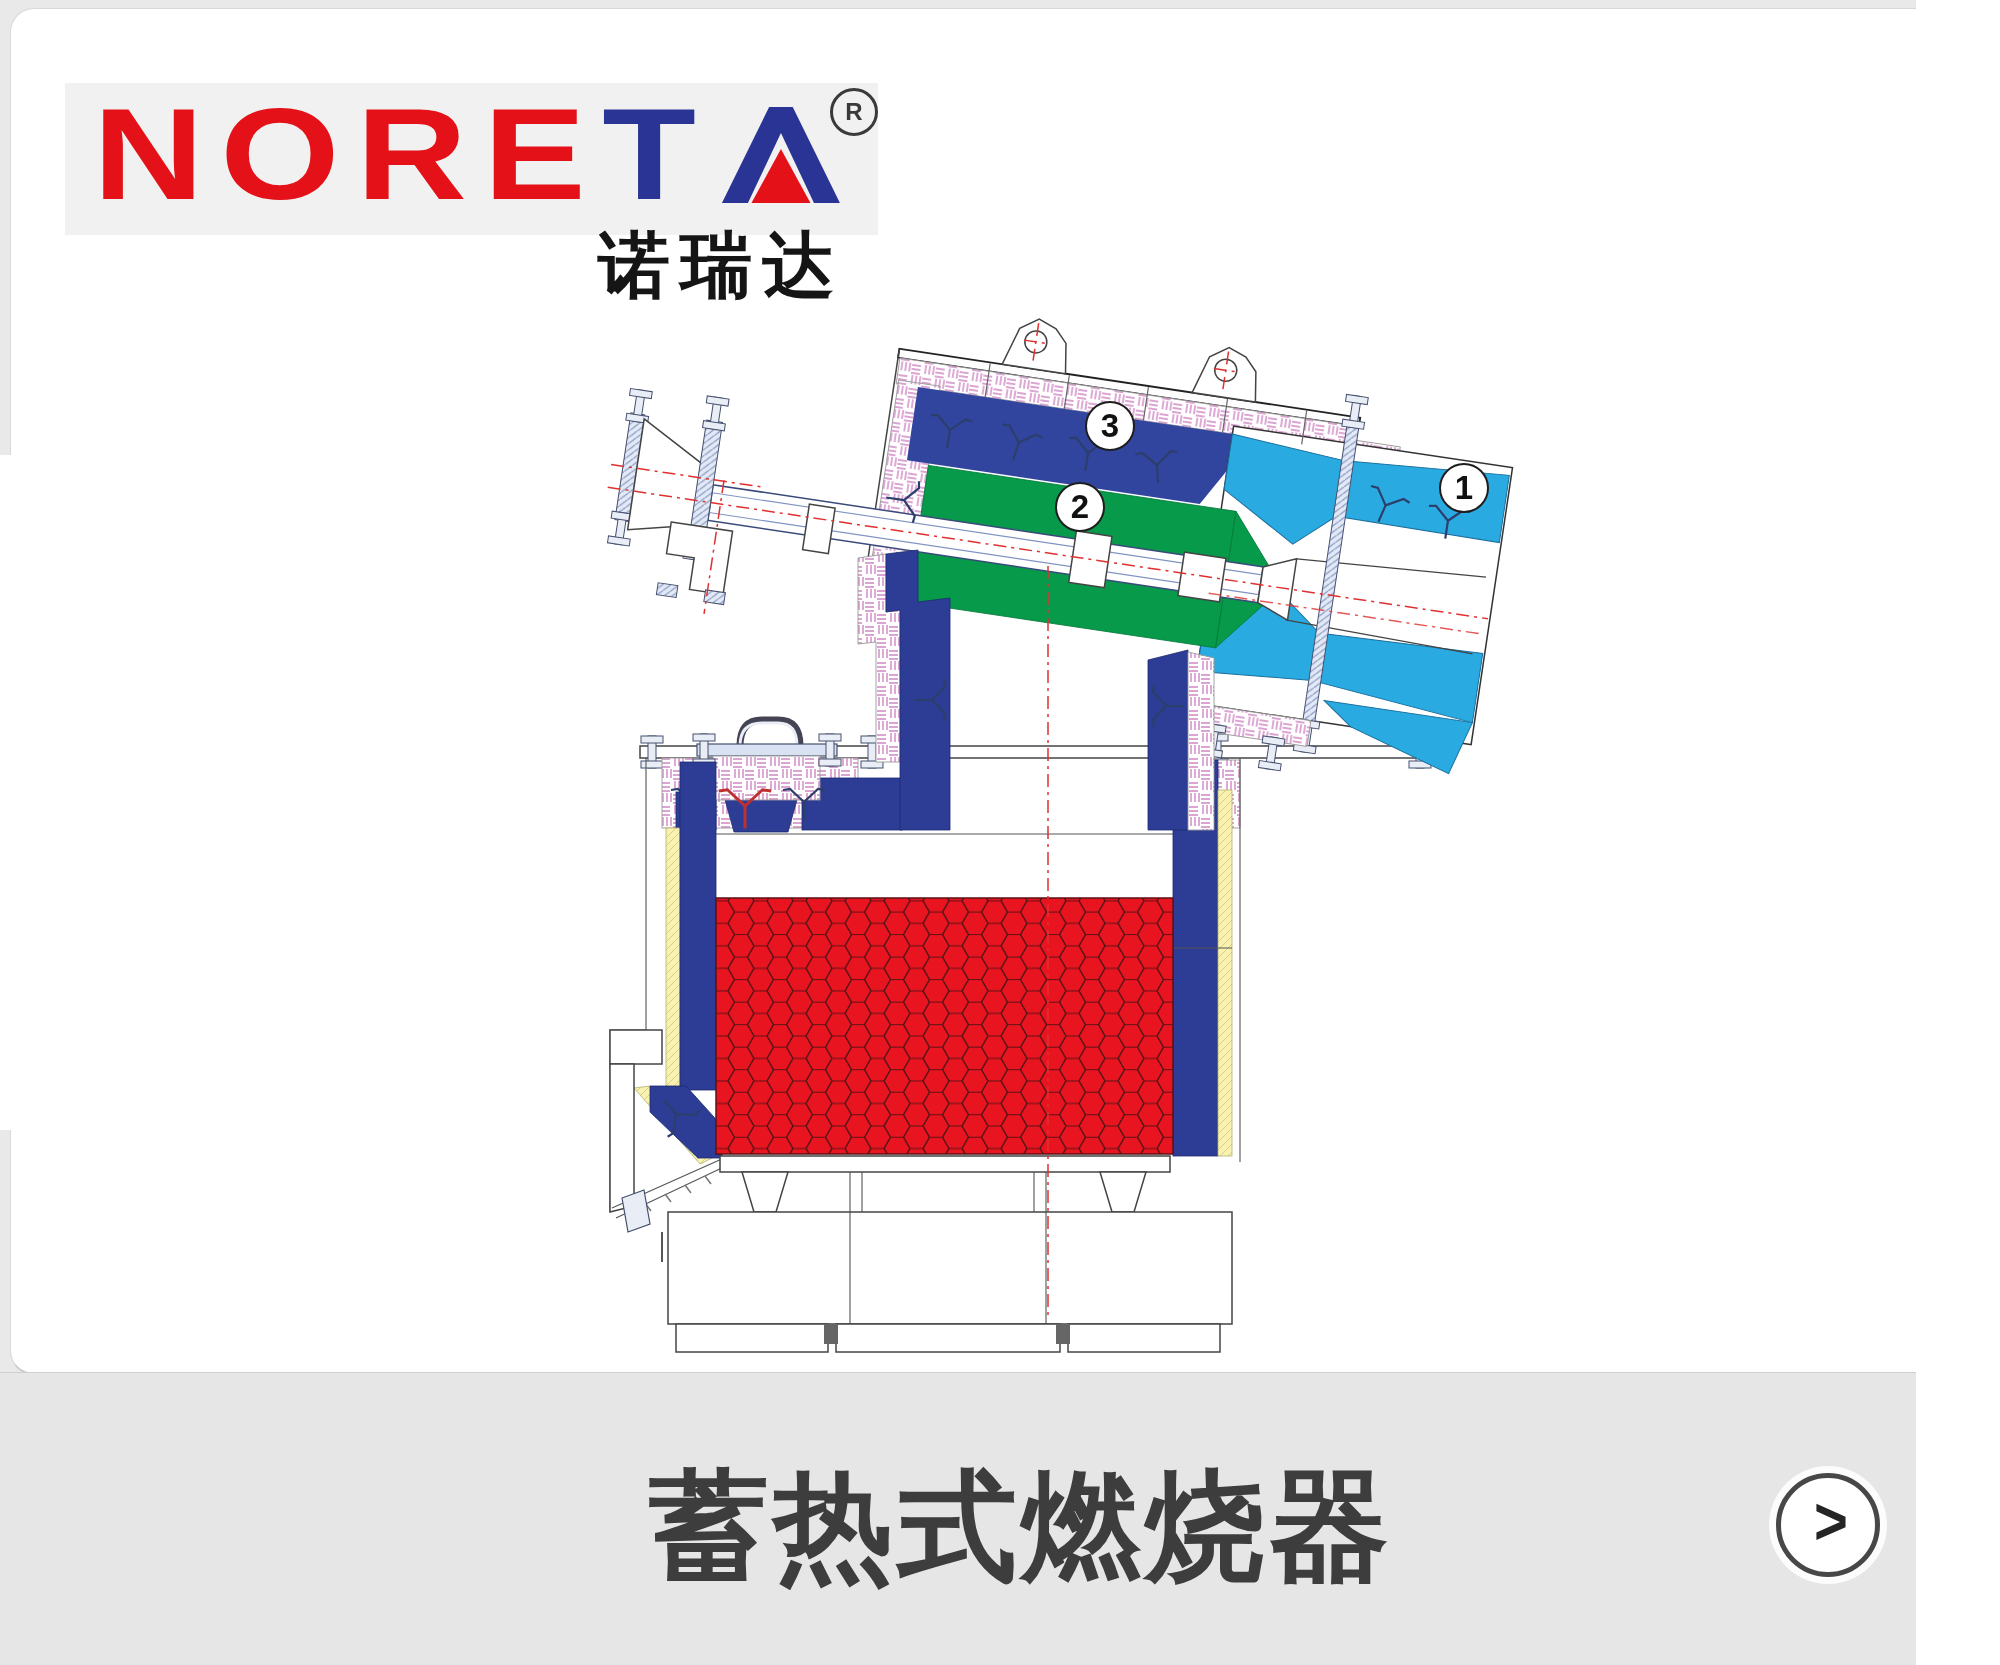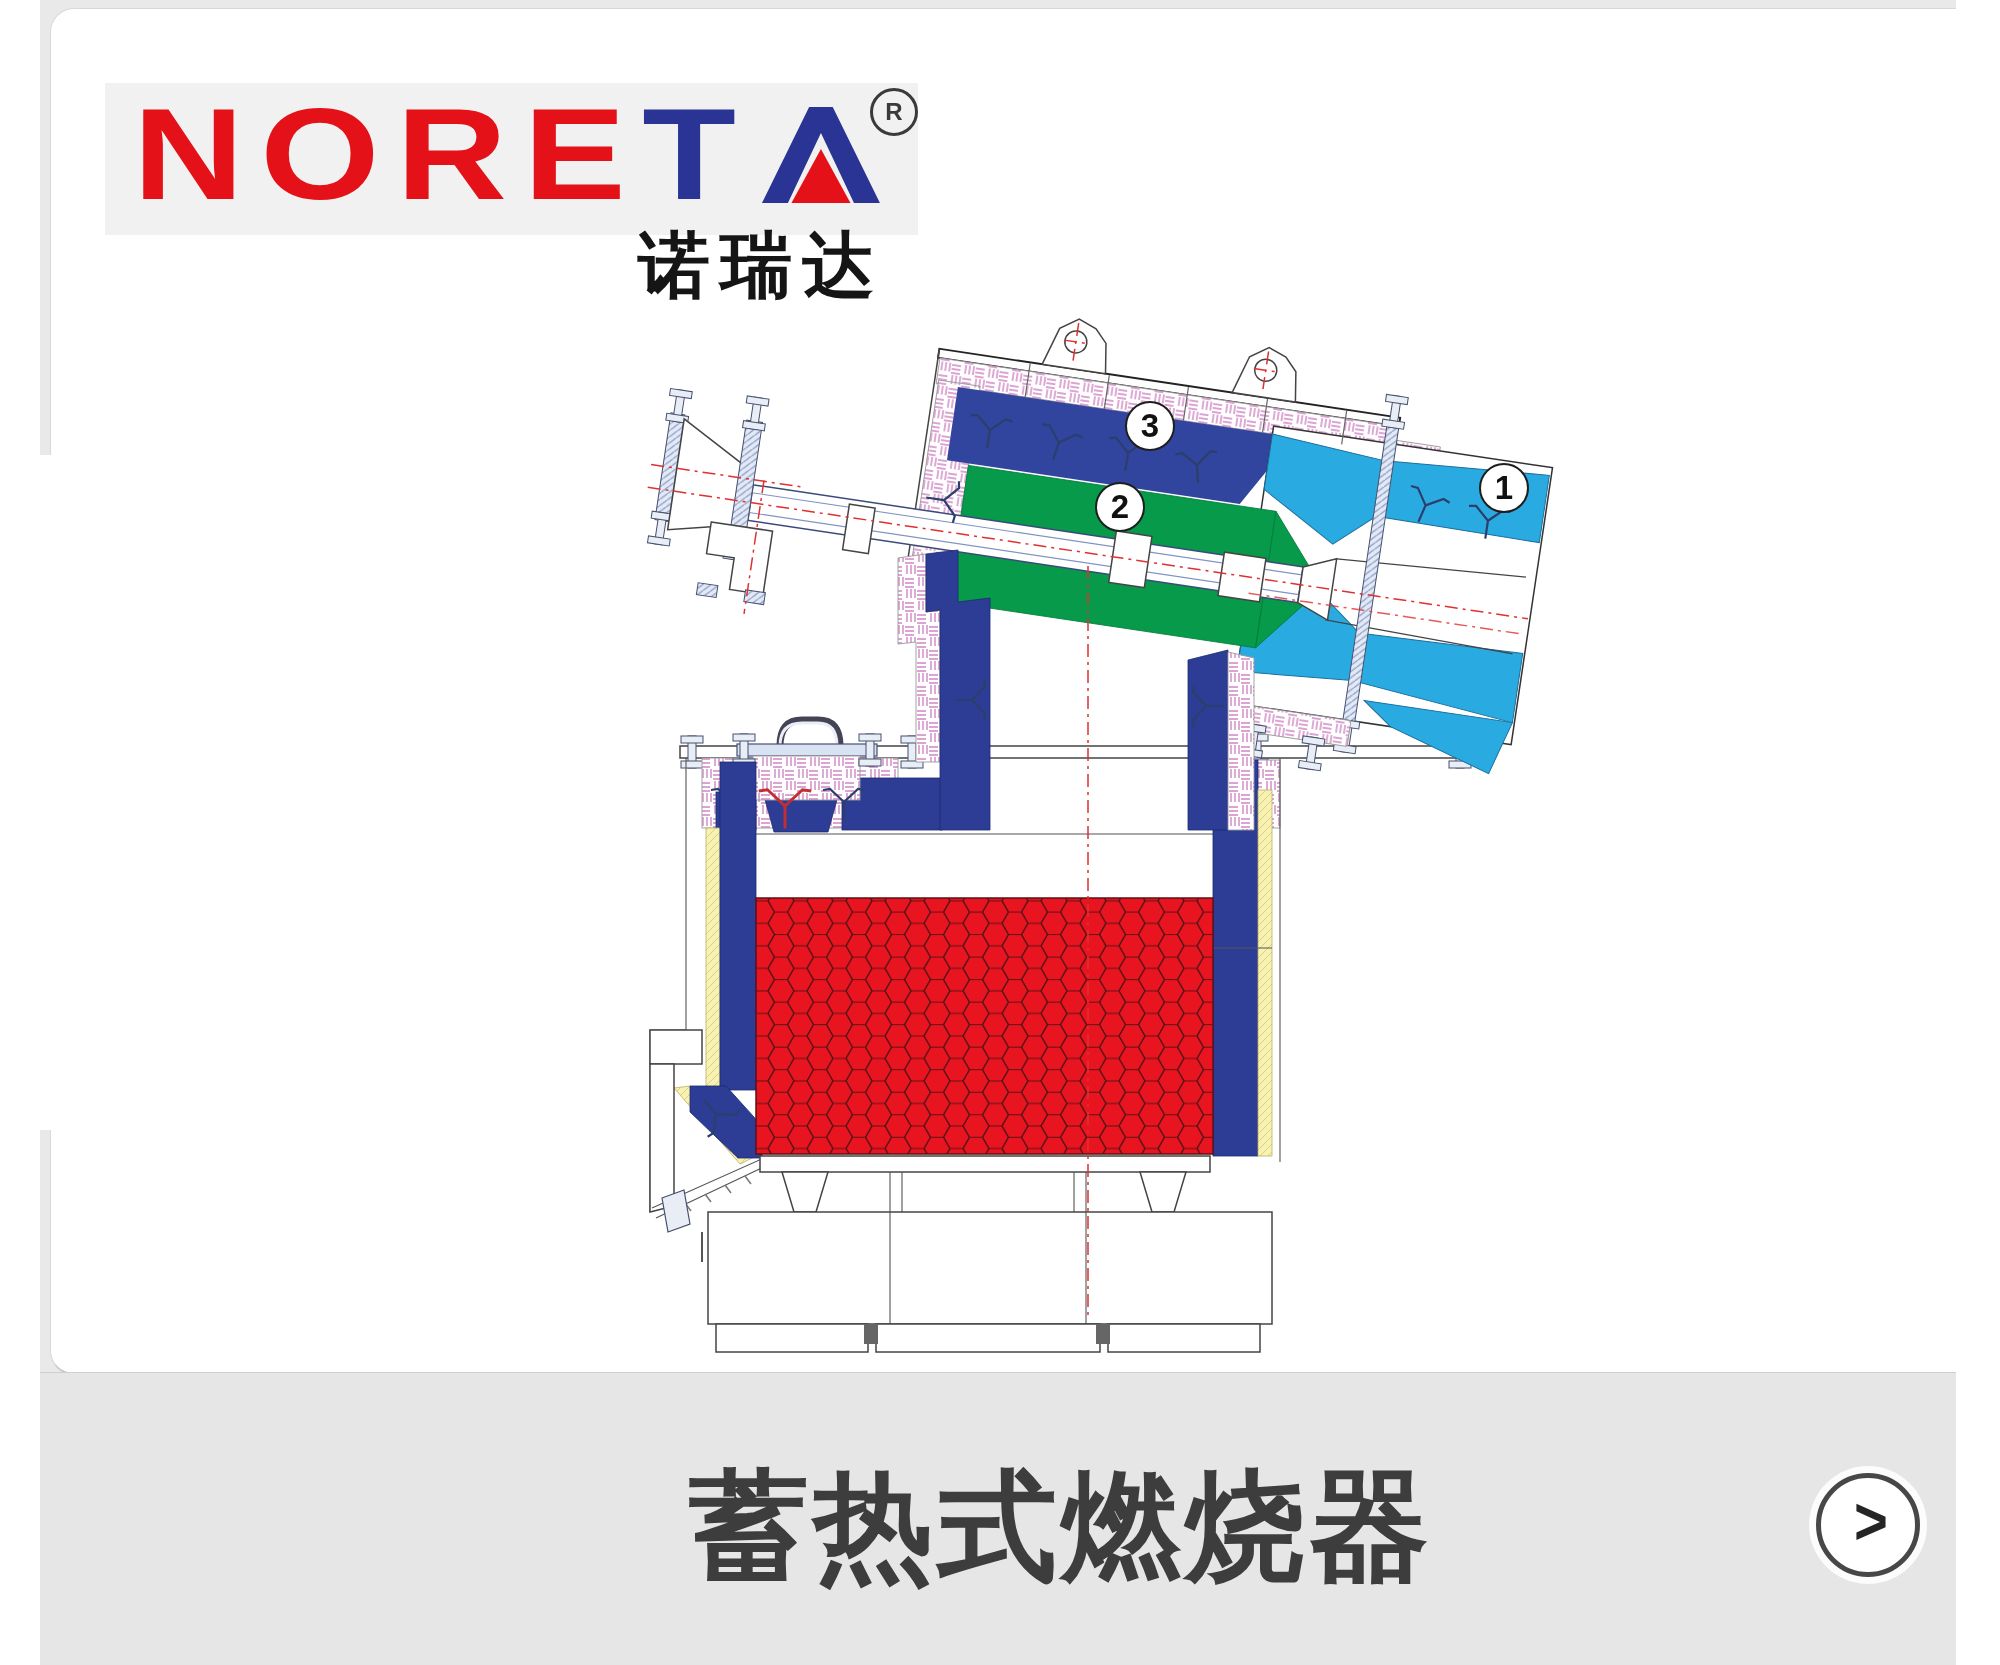--- a/index.html
+++ b/index.html
@@ -1,17 +1,17 @@
 <!DOCTYPE html>
 <html><head>
 <meta charset="utf-8">
 <style>
   html,body{margin:0;padding:0;}
   #screen{position:relative;width:1916px;height:1665px;overflow:hidden;background:#e9e9e9;
-          font-family:"Liberation Sans",sans-serif;margin-left:40px;}
+          font-family:"Liberation Sans",sans-serif;}
   
   #card{position:absolute;left:10px;top:8px;width:1980px;height:1364px;background:#ffffff;
         border:1px solid #d8d8d8;border-bottom:2px solid #c9c9c9;border-radius:24px;}
   .side-cover{position:absolute;background:#ffffff;}
   #cover-left{left:0;top:455px;width:11px;height:675px;}
   #cover-right{right:0;top:459px;width:11px;height:670px;}
 
   
   #logo-block{position:absolute;left:65px;top:83px;width:813px;height:152px;background:#f1f1f1;}
   #wordmark{position:absolute;left:28px;top:22px;display:flex;align-items:flex-end;

